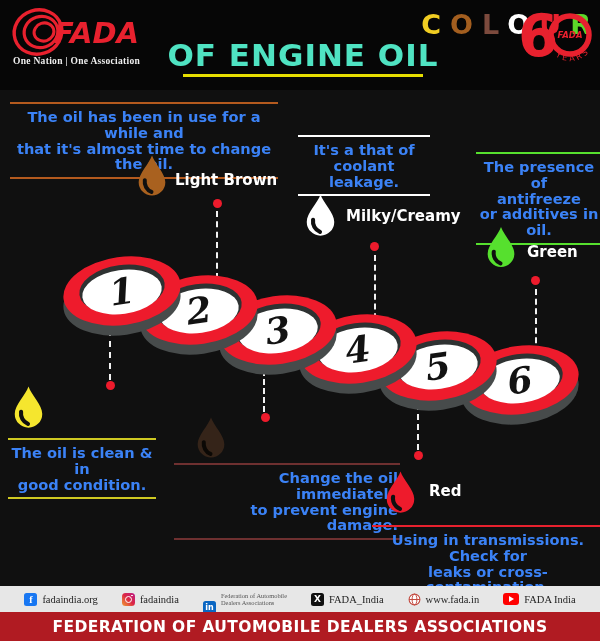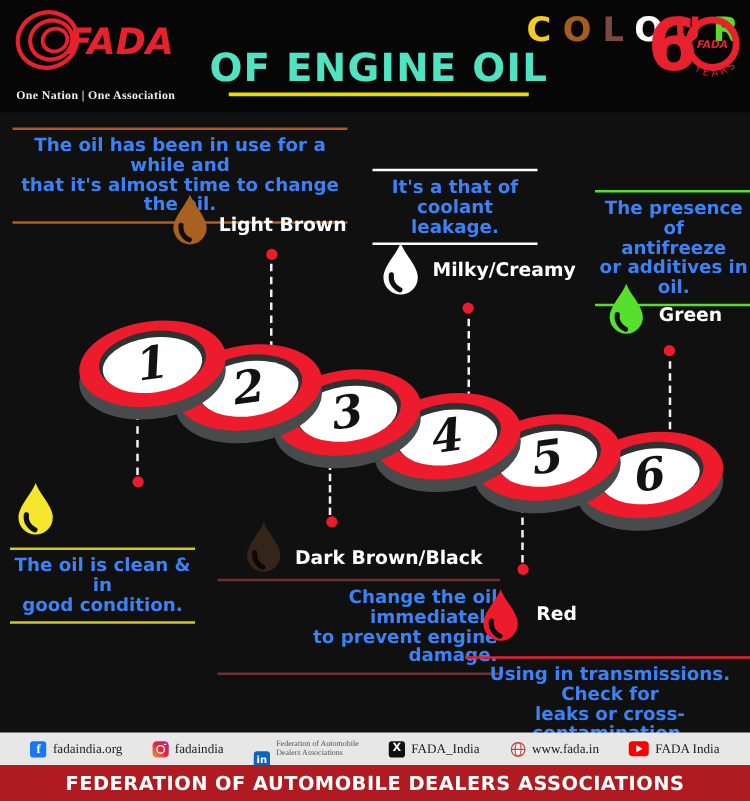--- a/index.html
+++ b/index.html
@@ -6,21 +6,21 @@
   .stage {
     position:relative; width:600px; height:641px; overflow:hidden;
     background:#101010;
     font-family:"DejaVu Sans","Liberation Sans",sans-serif;
   }
   
   .header { position:absolute; left:0; top:0; width:600px; height:90px; background:#060606; }
   .logo-svg { position:absolute; left:8px; top:6px; }
   .tagline { position:absolute; left:13px; top:56px; width:180px;
     font-family:"Liberation Serif","DejaVu Serif",serif;
-    font-size:9.5px; font-weight:bold; color:#efefef; letter-spacing:.3px;margin-top:16px; }
+    font-size:9.5px; font-weight:bold; color:#efefef; letter-spacing:.3px; }
   .colour-row { position:absolute; left:0; top:11px; width:600px; text-align:right;
     font-size:27px; font-weight:800; letter-spacing:9px; line-height:1; }
   .colour-row .c0{color:#f0cd22}.colour-row .c1{color:#a35e1f}.colour-row .c2{color:#7c4a3d}
   .colour-row .c3{color:#ffffff}.colour-row .c4{color:#e8212e}.colour-row .c5{color:#5cd929}
   .subtitle { position:absolute; left:0; top:40px; width:606px; text-align:center;
     font-size:31px; font-weight:800; color:#4fe3c2; letter-spacing:1px; line-height:1; }
   .title-underline { position:absolute; left:183px; top:74px; width:240px; height:3px; background:#e6de00; }
   .anniv-svg { position:absolute; left:518px; top:4px; }
 
   
@@ -164,21 +164,20 @@
     <path d="M6.6 19.5 a8.2 8.2 0 0 0 5 8.8" stroke="#0b0805" stroke-width="3" fill="none" stroke-linecap="round"></path>
   </svg>
   <svg class="droplet" style="left:384px;top:467px" width="33" height="50" viewBox="0 0 24 32">
     <path d="M12 1 C10 7 2 14.5 2 21 a10 10 0 0 0 20 0 C22 14.5 14 7 12 1 Z" fill="#ee1b2c"></path>
     <path d="M6.6 19.5 a8.2 8.2 0 0 0 5 8.8" stroke="#0f0f0f" stroke-width="3" fill="none" stroke-linecap="round"></path>
   </svg>
 
   <div class="color-label" style="left:175px;top:171px">Light Brown</div>
   <div class="color-label" style="left:346px;top:207px">Milky/Creamy</div>
   <div class="color-label" style="left:527px;top:243px">Green</div>
-  <div class="color-label" style="left:236px;top:437px">Dark Brown/Black</div>
   <div class="color-label" style="left:429px;top:482px">Red</div>
 
   <div class="dot" style="left:213px;top:199px"></div>
   <div class="dash" style="left:216px;top:211px;height:68px"></div>
   <div class="dot" style="left:370px;top:242px"></div>
   <div class="dash" style="left:374px;top:255px;height:74px"></div>
   <div class="dot" style="left:531px;top:276px"></div>
   <div class="dash" style="left:535px;top:289px;height:64px"></div>
   <div class="dash" style="left:109px;top:330px;height:50px"></div>
   <div class="dot" style="left:106px;top:381px"></div>

